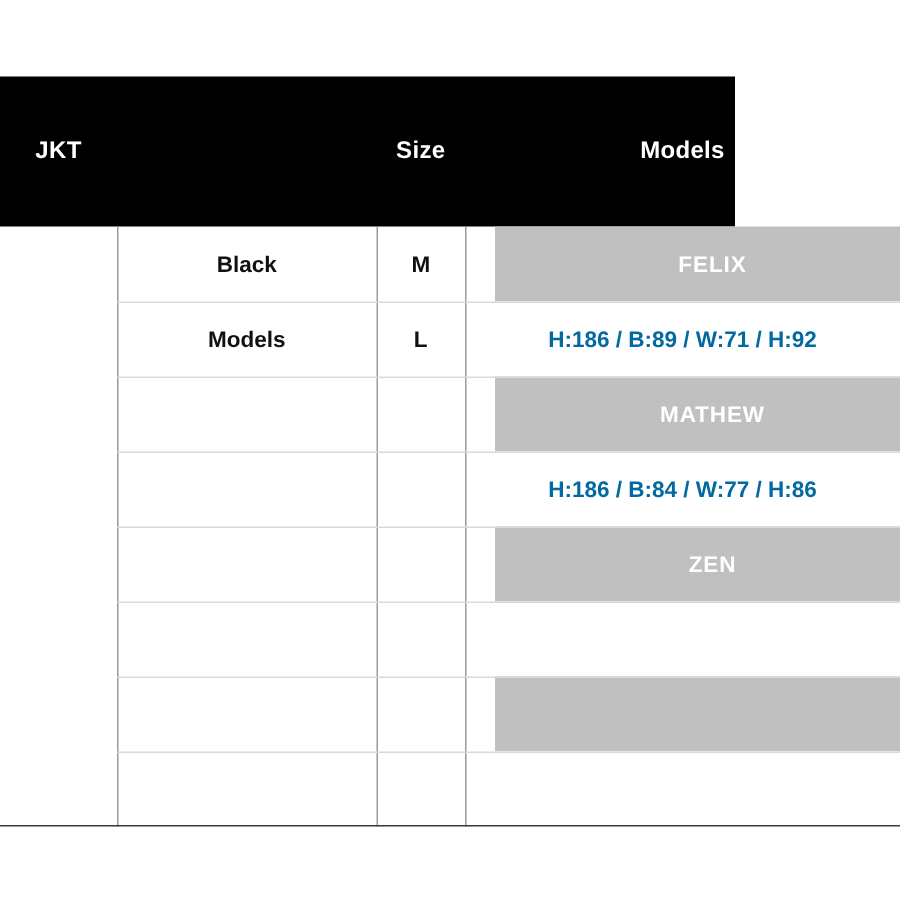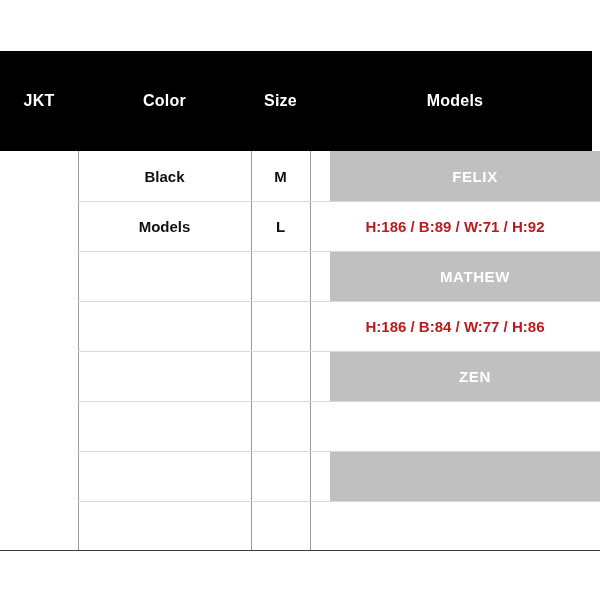--- a/index.html
+++ b/index.html
@@ -19,21 +19,21 @@
     width: 600px;
     height: 600px;
     background: #ffffff;
   }
 
   
   .header-band {
     position: absolute;
     left: 0;
     top: 51px;
-    width: 592px;
+    width: 490px;
     height: 100px;
     background: #000000;
   }
   .header-cell {
     position: absolute;
     top: 0;
     height: 100px;
     display: flex;
     align-items: center;
     justify-content: center;
@@ -82,21 +82,21 @@
   .c-models { left: 310px; width: 290px; }
 
   .c-models.gray {
     background: #c0c0c0;
     color: #ffffff;
     letter-spacing: 0.6px;
     margin-left: 20px;
   }
   .c-models.light {
     background: #ffffff;
-    color: #b91c1c;
+    color: #0369a1;
   }
 
   
   .jkt-span {
     position: absolute;
     left: 0;
     top: 0;
     width: 78px;
     height: 400px;
     display: flex;
@@ -138,21 +138,20 @@
     height: 1px;
   }
 </style>
 </head>
 <body>
 
 <div class="sheet">
 
   <div class="header-band">
     <div class="header-cell hc-jkt">JKT</div>
-    <div class="header-cell hc-color">Color</div>
     <div class="header-cell hc-models">Models</div>
     <div class="header-cell hc-size">Size</div>
   </div>
 
   <div class="body-grid">
 
     <div class="row" style="top:0px">
       <div class="cell c-color">Black</div>
       <div class="cell c-size">M</div>
       <div class="cell c-models gray">FELIX</div>

